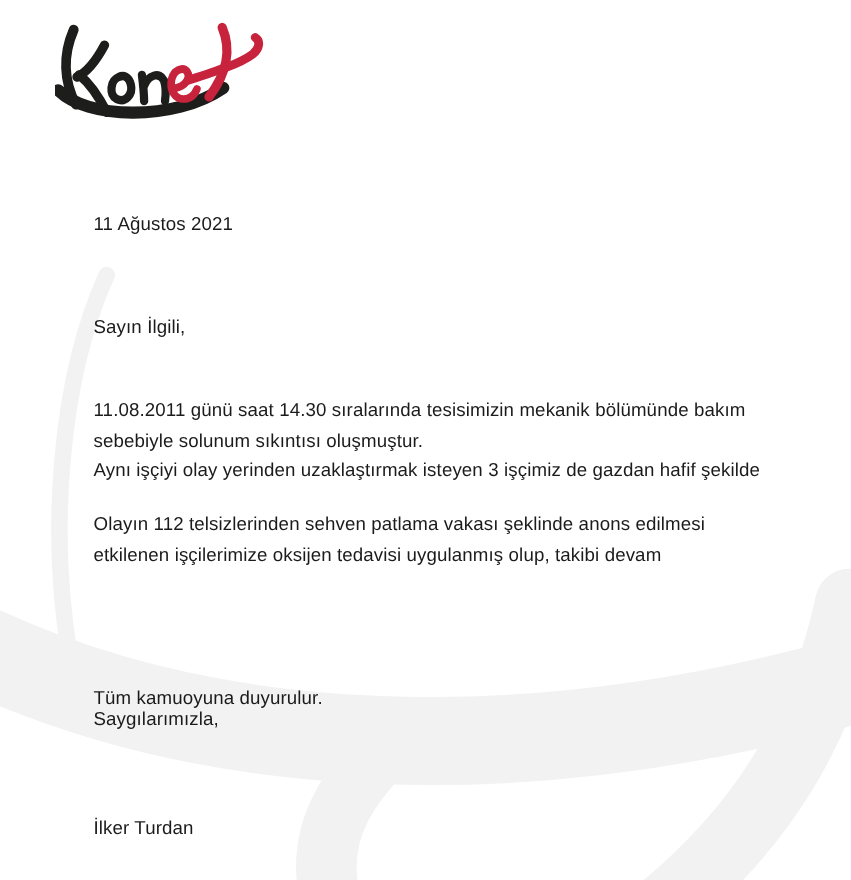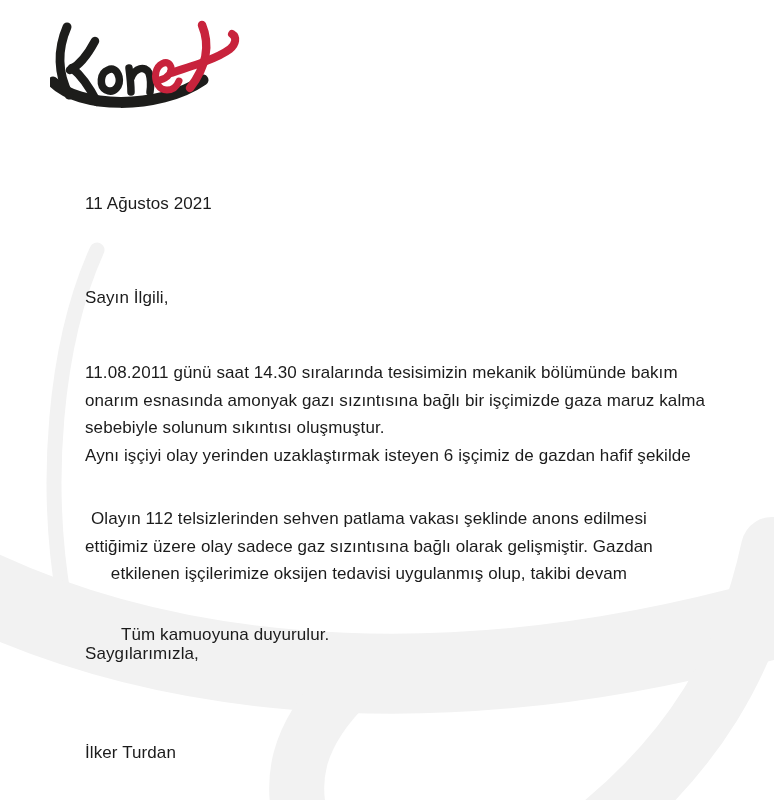--- a/index.html
+++ b/index.html
@@ -38,22 +38,22 @@
     position: absolute;
     left: 85px;
     font-size: 17px;
     line-height: 27.5px;
     white-space: nowrap;
     letter-spacing: 0.1px;
   }
   .date-block        { top: 190px; }
   .salutation-block  { top: 284px; }
   .body-block-1      { top: 331px; margin-top: 28px; }
-  .body-block-2      { top: 505px; text-align: center; }
-  .announce-block    { top: 621px; margin-left: 36px; }
+  .body-block-2      { top: 463px; }
+  .announce-block    { top: 621px; }
   .regards-block     { top: 640px; }
   .signature-block   { top: 739px; text-align: center; }
 </style>
 </head>
 <body>
 
 <div class="page">
 
   <svg class="watermark" viewBox="0 0 774 800" xmlns="http://www.w3.org/2000/svg" aria-hidden="true">
     <g fill="none" stroke="#f2f2f2" stroke-linecap="round">
@@ -86,28 +86,26 @@
   </svg>
 
   <div class="textlayer">
 
     <div class="tblock date-block">11 Ağustos 2021</div>
 
     <div class="tblock salutation-block">Sayın İlgili,</div>
 
     <div class="tblock body-block-1">
       <div>11.08.2011 günü saat 14.30 sıralarında tesisimizin mekanik bölümünde bakım</div>
-      <div>onarım esnasında amonyak gazı sızıntısına bağlı bir işçimizde gaza maruz kalma</div>
       <div>sebebiyle solunum sıkıntısı oluşmuştur.</div>
-      <div>Aynı işçiyi olay yerinden uzaklaştırmak isteyen 6 işçimiz de gazdan hafif şekilde</div>
+      <div>Aynı işçiyi olay yerinden uzaklaştırmak isteyen 3 işçimiz de gazdan hafif şekilde</div>
     </div>
 
     <div class="tblock body-block-2">
       <div>Olayın 112 telsizlerinden sehven patlama vakası şeklinde anons edilmesi</div>
-      <div>ettiğimiz üzere olay sadece gaz sızıntısına bağlı olarak gelişmiştir. Gazdan</div>
       <div>etkilenen işçilerimize oksijen tedavisi uygulanmış olup, takibi devam</div>
     </div>
 
     <div class="tblock announce-block">Tüm kamuoyuna duyurulur.</div>
 
     <div class="tblock regards-block">Saygılarımızla,</div>
 
     <div class="tblock signature-block">
       <div>İlker Turdan</div>
     </div>

